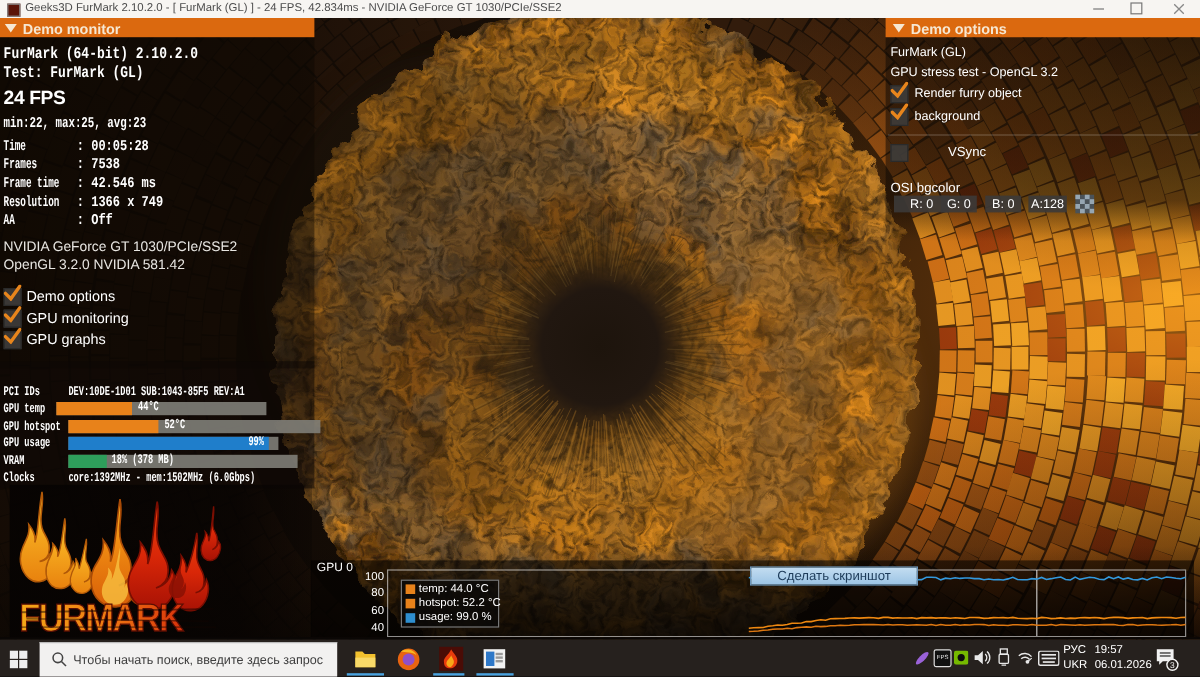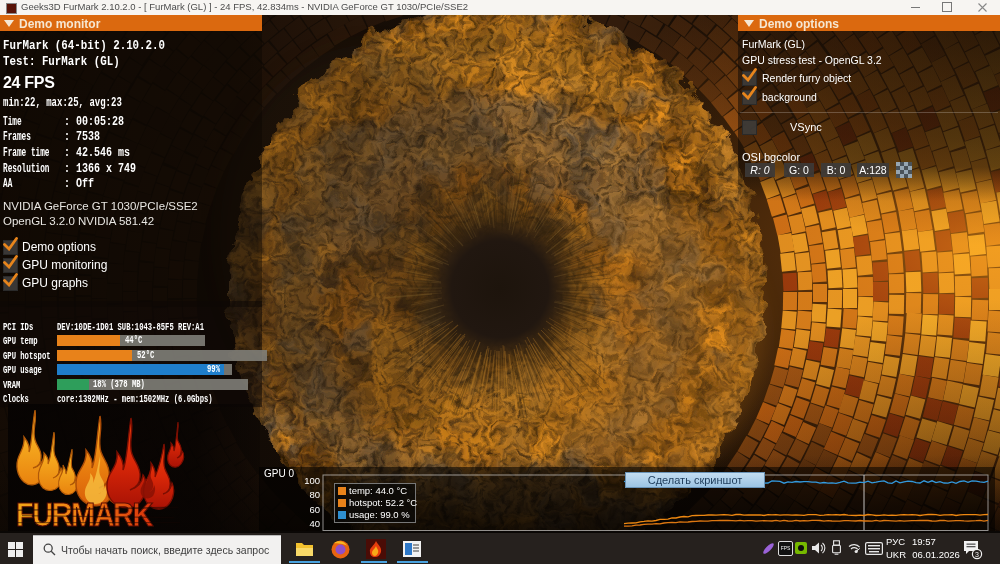--- a/index.html
+++ b/index.html
@@ -1739,21 +1739,21 @@
     <svg class="abs" style="left:3px;top:273px" width="15" height="14" viewBox="0 0 15 14">
       <path d="M1.5 7.5 L6 12 L13.5 1.5" fill="none" stroke="#e8851c" stroke-width="2.8" stroke-linecap="round"></path>
     </svg>
 <div class="abs wh" style="left:22px;top:276px;font-size:12px;">GPU graphs</div>
 
 <div class="abs" style="left:0;top:301px;width:262px;height:106px;background:rgba(12,8,5,0.55);"></div>
 <div class="abs mono wh cnd" style="left:3px;top:321px;font-size:11px;">PCI IDs</div>
 <div class="abs mono wh cnd" style="left:57px;top:321px;font-size:11px;">DEV:10DE-1D01 SUB:1043-85F5 REV:A1</div>
 
 <div class="abs mono wh cnd" style="left:3px;top:335px;font-size:11px;">GPU temp</div>
-<div class="abs" style="left:57px;top:335px;width:148px;height:11px;background:rgba(128,126,120,0.9);">
+<div class="abs" style="left:47px;top:335px;width:175px;height:11px;background:rgba(128,126,120,0.9);">
   <div class="abs" style="left:0;top:0;width:63px;height:11px;background:#e8821a;"></div>
   <span class="abs mono wh cnd" style="left:68px;top:-1px;font-size:11px;">44°C</span>
 </div>
 <div class="abs mono wh cnd" style="left:3px;top:350px;font-size:11px;">GPU hotspot</div>
 <div class="abs" style="left:57px;top:350px;width:210px;height:11px;background:rgba(128,126,120,0.9);">
   <div class="abs" style="left:0;top:0;width:75px;height:11px;background:#e8821a;"></div>
   <span class="abs mono wh cnd" style="left:80px;top:-1px;font-size:11px;">52°C</span>
 </div>
 <div class="abs mono wh cnd" style="left:3px;top:364px;font-size:11px;">GPU usage</div>
 <div class="abs" style="left:57px;top:364px;width:175px;height:11px;background:rgba(128,126,120,0.9);">
@@ -1837,21 +1837,21 @@
 <div class="abs wh" style="left:762px;top:72px;font-size:10.5px;">Render furry object</div>
 <div class="cb" style="left:742px;top:90px;"></div>
     <svg class="abs" style="left:742px;top:86px" width="15" height="14" viewBox="0 0 15 14">
       <path d="M1.5 7.5 L6 12 L13.5 1.5" fill="none" stroke="#e8851c" stroke-width="2.8" stroke-linecap="round"></path>
     </svg>
 <div class="abs wh" style="left:762px;top:91px;font-size:10.5px;">background</div>
 <div class="abs" style="left:740px;top:112px;width:258px;height:1px;background:rgba(255,255,255,0.22);"></div>
 <div class="cb" style="left:742px;top:120px;"></div>
 <div class="abs wh" style="left:762px;top:121px;font-size:11px;margin-left:28px;">VSync</div>
 <div class="abs wh" style="left:742px;top:151px;font-size:11px;">OSI bgcolor</div>
-<div class="abs wh mono" style="left:745px;top:163px;width:30px;height:14px;background:rgba(60,58,56,0.9);font-size:10.5px;text-align:center;line-height:14px;font-weight:normal;font-family:'Liberation Sans',sans-serif;font-style:italic;">R: 0</div>
+<div class="abs wh mono" style="left:745px;top:163px;width:46px;height:14px;background:rgba(60,58,56,0.9);font-size:10.5px;text-align:center;line-height:14px;font-weight:normal;font-family:'Liberation Sans',sans-serif;">R: 0</div>
 <div class="abs wh" style="left:784px;top:163px;width:30px;height:14px;background:rgba(60,58,56,0.9);font-size:10.5px;text-align:center;line-height:14px;">G: 0</div>
 <div class="abs wh" style="left:821px;top:163px;width:30px;height:14px;background:rgba(60,58,56,0.9);font-size:10.5px;text-align:center;line-height:14px;">B: 0</div>
 <div class="abs wh" style="left:857px;top:163px;width:32px;height:14px;background:rgba(60,58,56,0.9);font-size:10.5px;text-align:center;line-height:14px;">A:128</div>
 <svg class="abs" style="left:896px;top:162px" width="16" height="16" viewBox="0 0 16 16">
       <rect width="16" height="16" fill="#4a5258"></rect>
       <g fill="#96a6b2">
         <rect x="0" y="0" width="4" height="4"></rect>
         <rect x="8" y="0" width="4" height="4"></rect>
         <rect x="4" y="4" width="4" height="4"></rect>
         <rect x="12" y="4" width="4" height="4"></rect>

